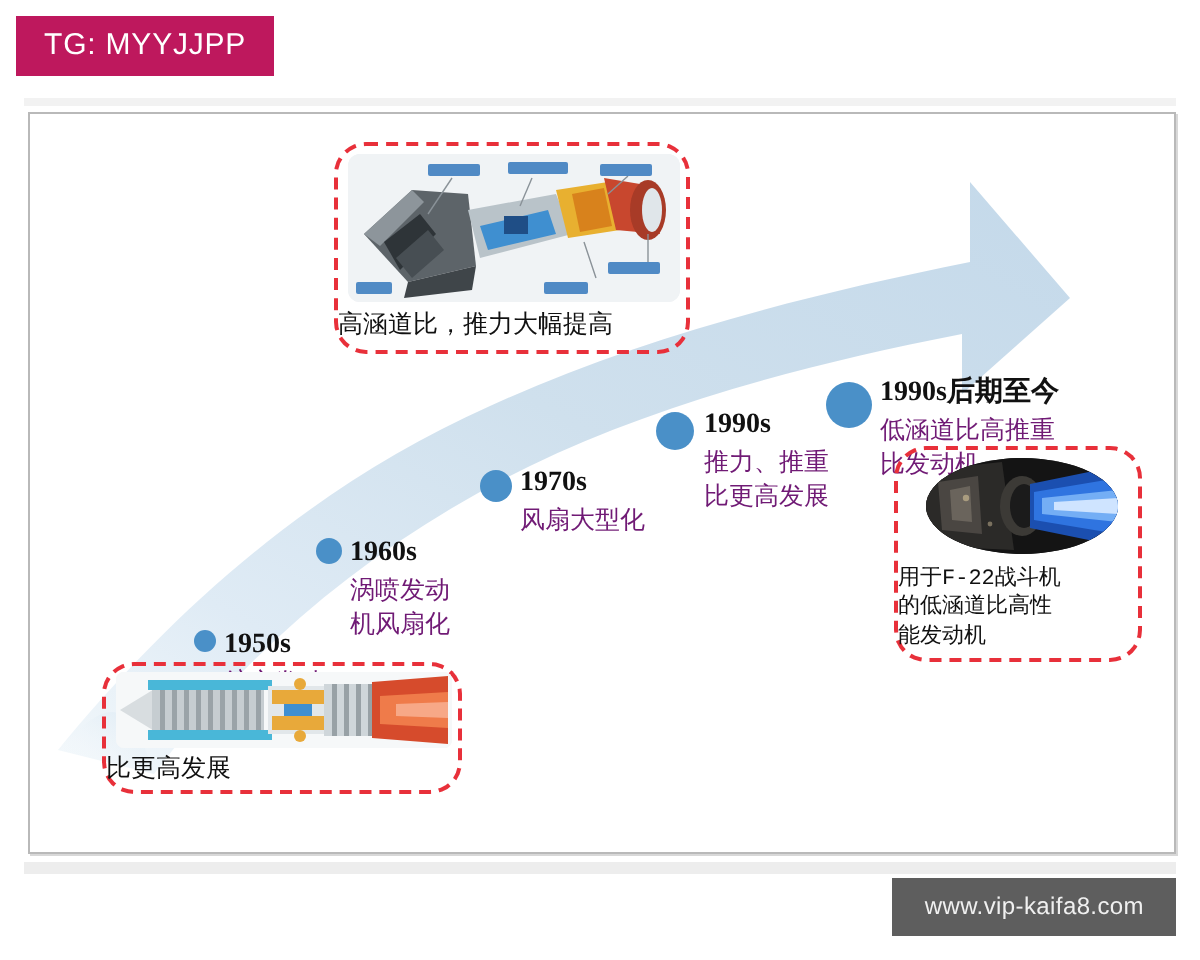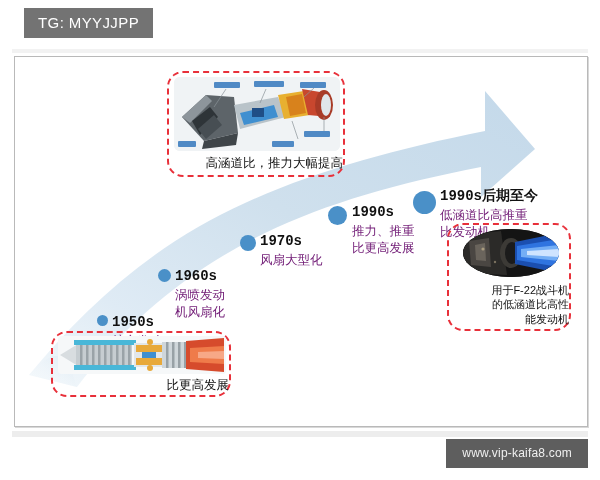--- a/index.html
+++ b/index.html
@@ -13,28 +13,27 @@
     font-family: "Liberation Sans", "DejaVu Sans", sans-serif;
     overflow: hidden;
     position: relative;
   }
 
   
   .tg-badge {
     position: absolute;
     left: 8px;
     top: 8px;
-    background: #737373;
+    background: #be185d;
     color: #ffffff;
     font-size: 15px;
     letter-spacing: 0.4px;
     padding: 6px 14px 7px 14px;
     z-index: 40;
     white-space: nowrap;
-    margin-left: 16px;
   }
 
   
   .watermark {
     position: absolute;
     right: 12px;
     bottom: 12px;
     background: #5e5e5e;
     color: #f0f0f0;
     font-size: 12px;
@@ -100,21 +99,21 @@
     z-index: 12;
   }
 
   
   .era {
     position: absolute;
     z-index: 14;
     color: #1a1a1a;
   }
   .era .era-year {
-    font-family: Liberation Mono, monospace;
+    font-family: Liberation Serif, serif;
     font-weight: bold;
     font-size: 14px;
     color: #111111;
     white-space: nowrap;
     line-height: 1.1;
   }
   .era .era-desc {
     font-family: "DejaVu Sans", sans-serif;
     font-size: 12.5px;
     color: #701a75;
@@ -125,24 +124,24 @@
 
   
   .callout {
     position: absolute;
     border: 2px dashed #e8303a;
     border-radius: 16px;
     z-index: 20;
     box-sizing: border-box;
   }
   .callout-caption {
-    font-family: Liberation Sans, sans-serif;
+    font-family: Liberation Mono, monospace;
     font-size: 12.5px;
     color: #111111;
-    text-align: right;
+    text-align: left;
     line-height: 1.3;
     white-space: pre-line;
   }
 
   
   #callout-turbofan {
     left: 152px;
     top: 14px;
     width: 178px;
     height: 106px;

